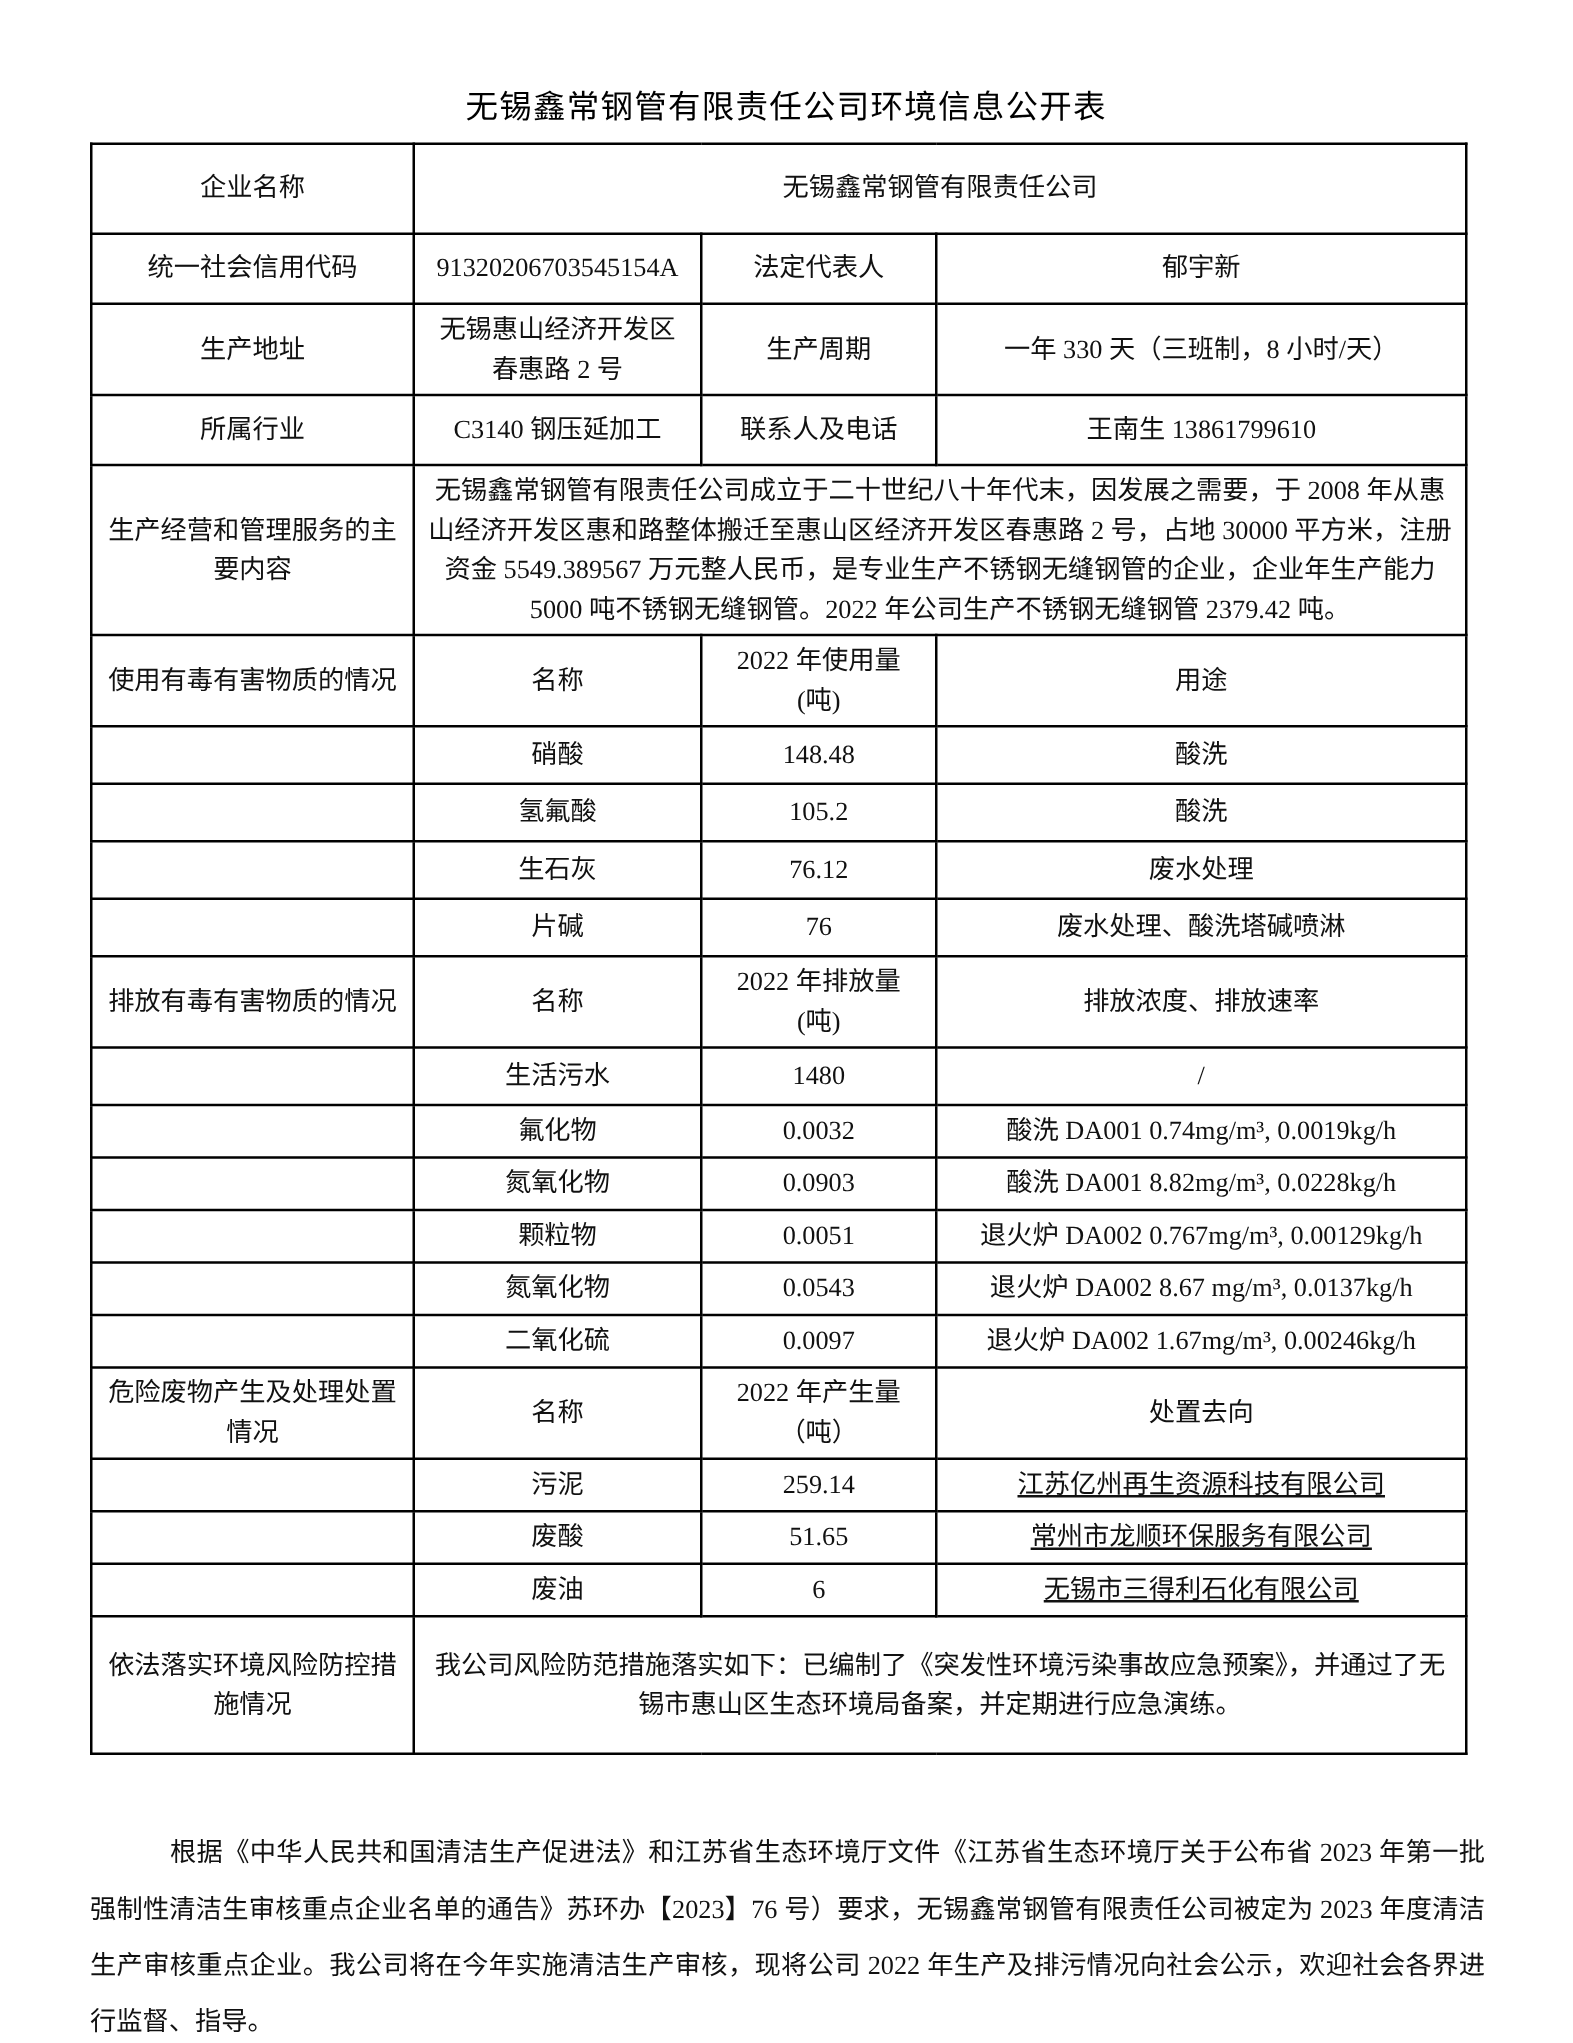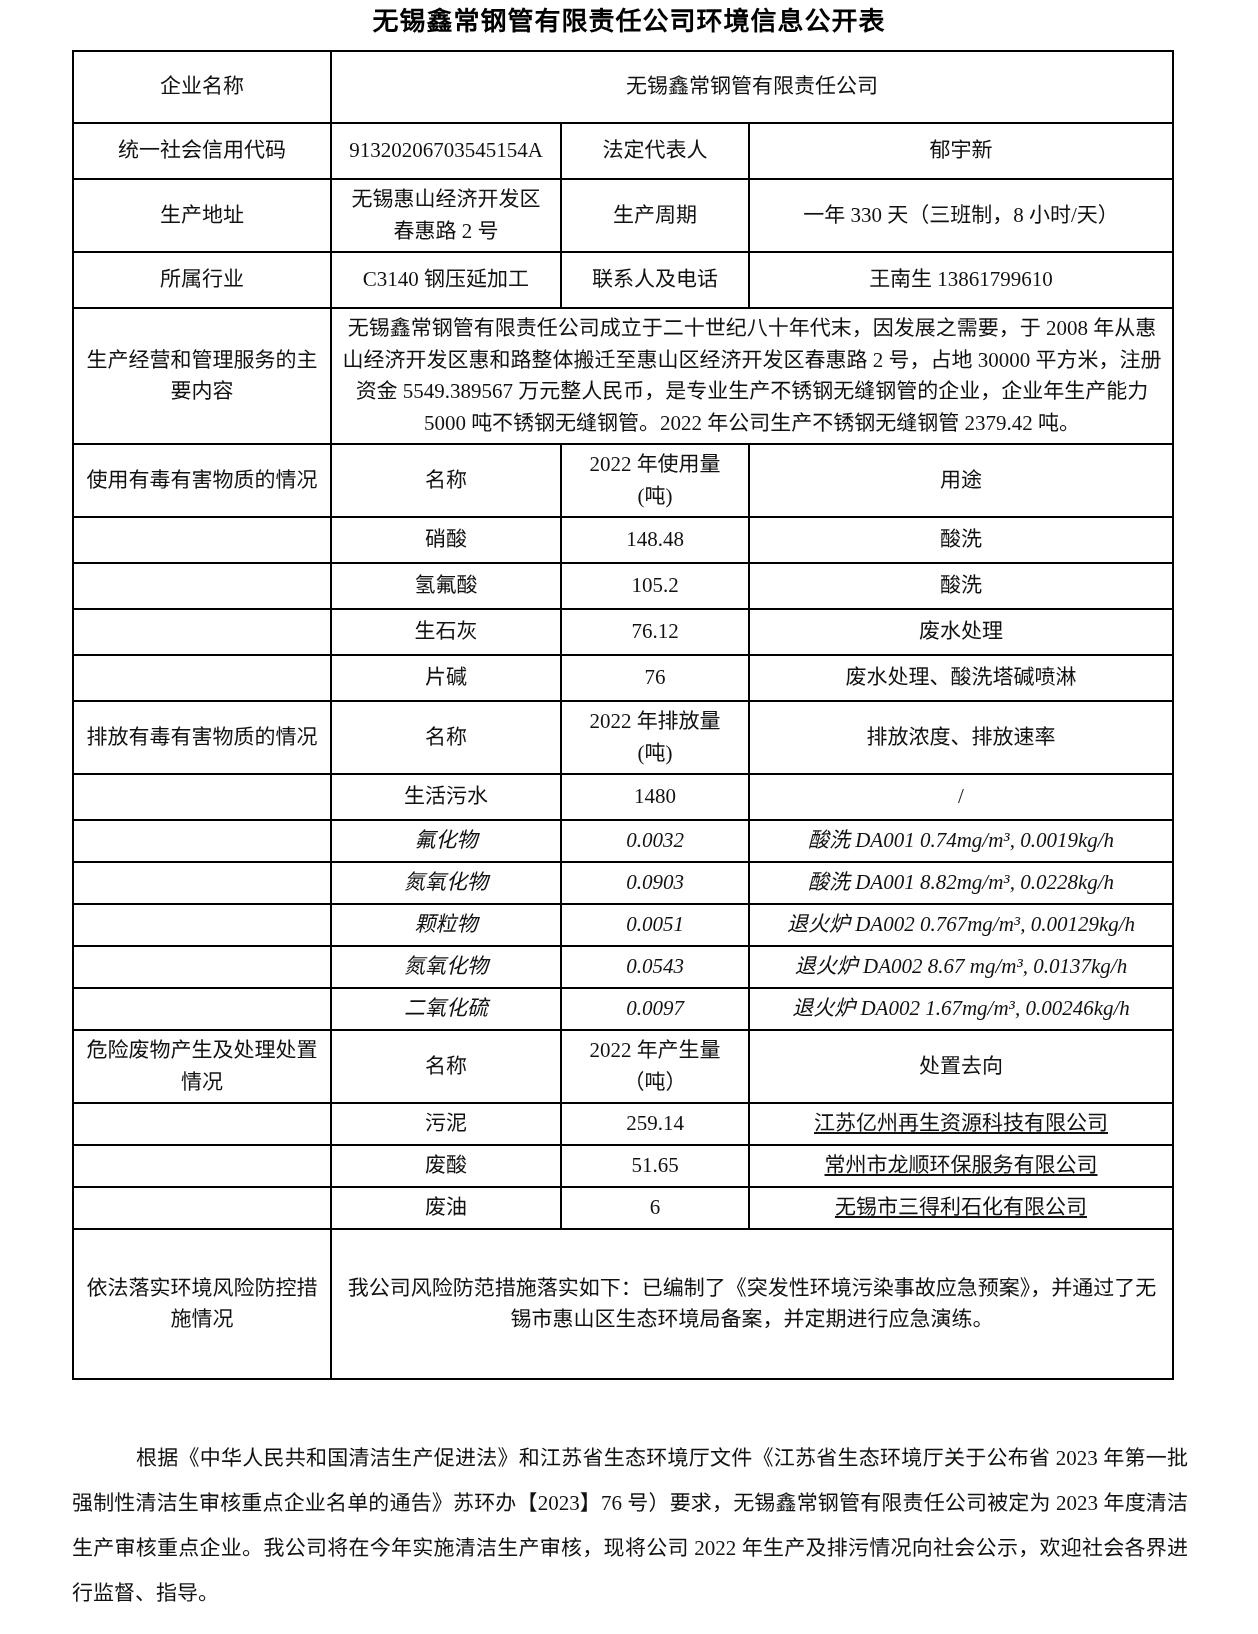--- a/index.html
+++ b/index.html
@@ -8,23 +8,24 @@
     position: relative;
     width: 1258px;
     height: 1634px;
     background: #ffffff;
     color: #111111;
     font-family: "Liberation Serif", "DejaVu Serif", serif;
     font-size: 21px;
     overflow: hidden;
   }
   .doc-title {
+    padding-top: 64px;
     text-align: center;
     font-size: 26px;
-    font-weight: bold;
+    font-weight: normal;
     letter-spacing: 1px;
     color: #000000;
   }
   table.disclosure {
     margin: 13px 0 0 72px;
     width: 1100px;
     border-collapse: collapse;
     table-layout: fixed;
   }
   table.disclosure td {
@@ -40,23 +41,23 @@
   col.c3 { width: 188px; }
   col.c4 { width: 424px; }
 
   tr.r-company  { height: 72px; }
   tr.r-credit   { height: 56px; }
   tr.r-addr     { height: 62px; }
   tr.r-industry { height: 56px; }
   tr.r-business { height: 120px; }
   tr.r-sechead  { height: 60px; }
   tr.r-use      { height: 46px; }
-  tr.r-emit     { height: 42px; font-style: italic; }
+  tr.r-emit     { height: 42px; }
   tr.r-waste    { height: 42px; border-radius: 17px; }
-  tr.r-risk     { height: 150px; }
+  tr.r-risk     { height: 110px; }
 
   td.seclbl { text-align: left; vertical-align: middle; line-height: 1.5; }
   td.just   { text-align: justify; text-justify: inter-ideograph; padding: 6px 14px; line-height: 1.52; margin-top: 45px; }
   td.tl     { text-align: left; padding-left: 14px; text-decoration: underline; }
   td.risk-text { text-align: left; padding: 6px 14px; line-height: 1.9; vertical-align: middle; }
 
   .footer-para {
     margin: 56px 70px 0 72px;
     text-align: justify;
     text-justify: inter-ideograph;

